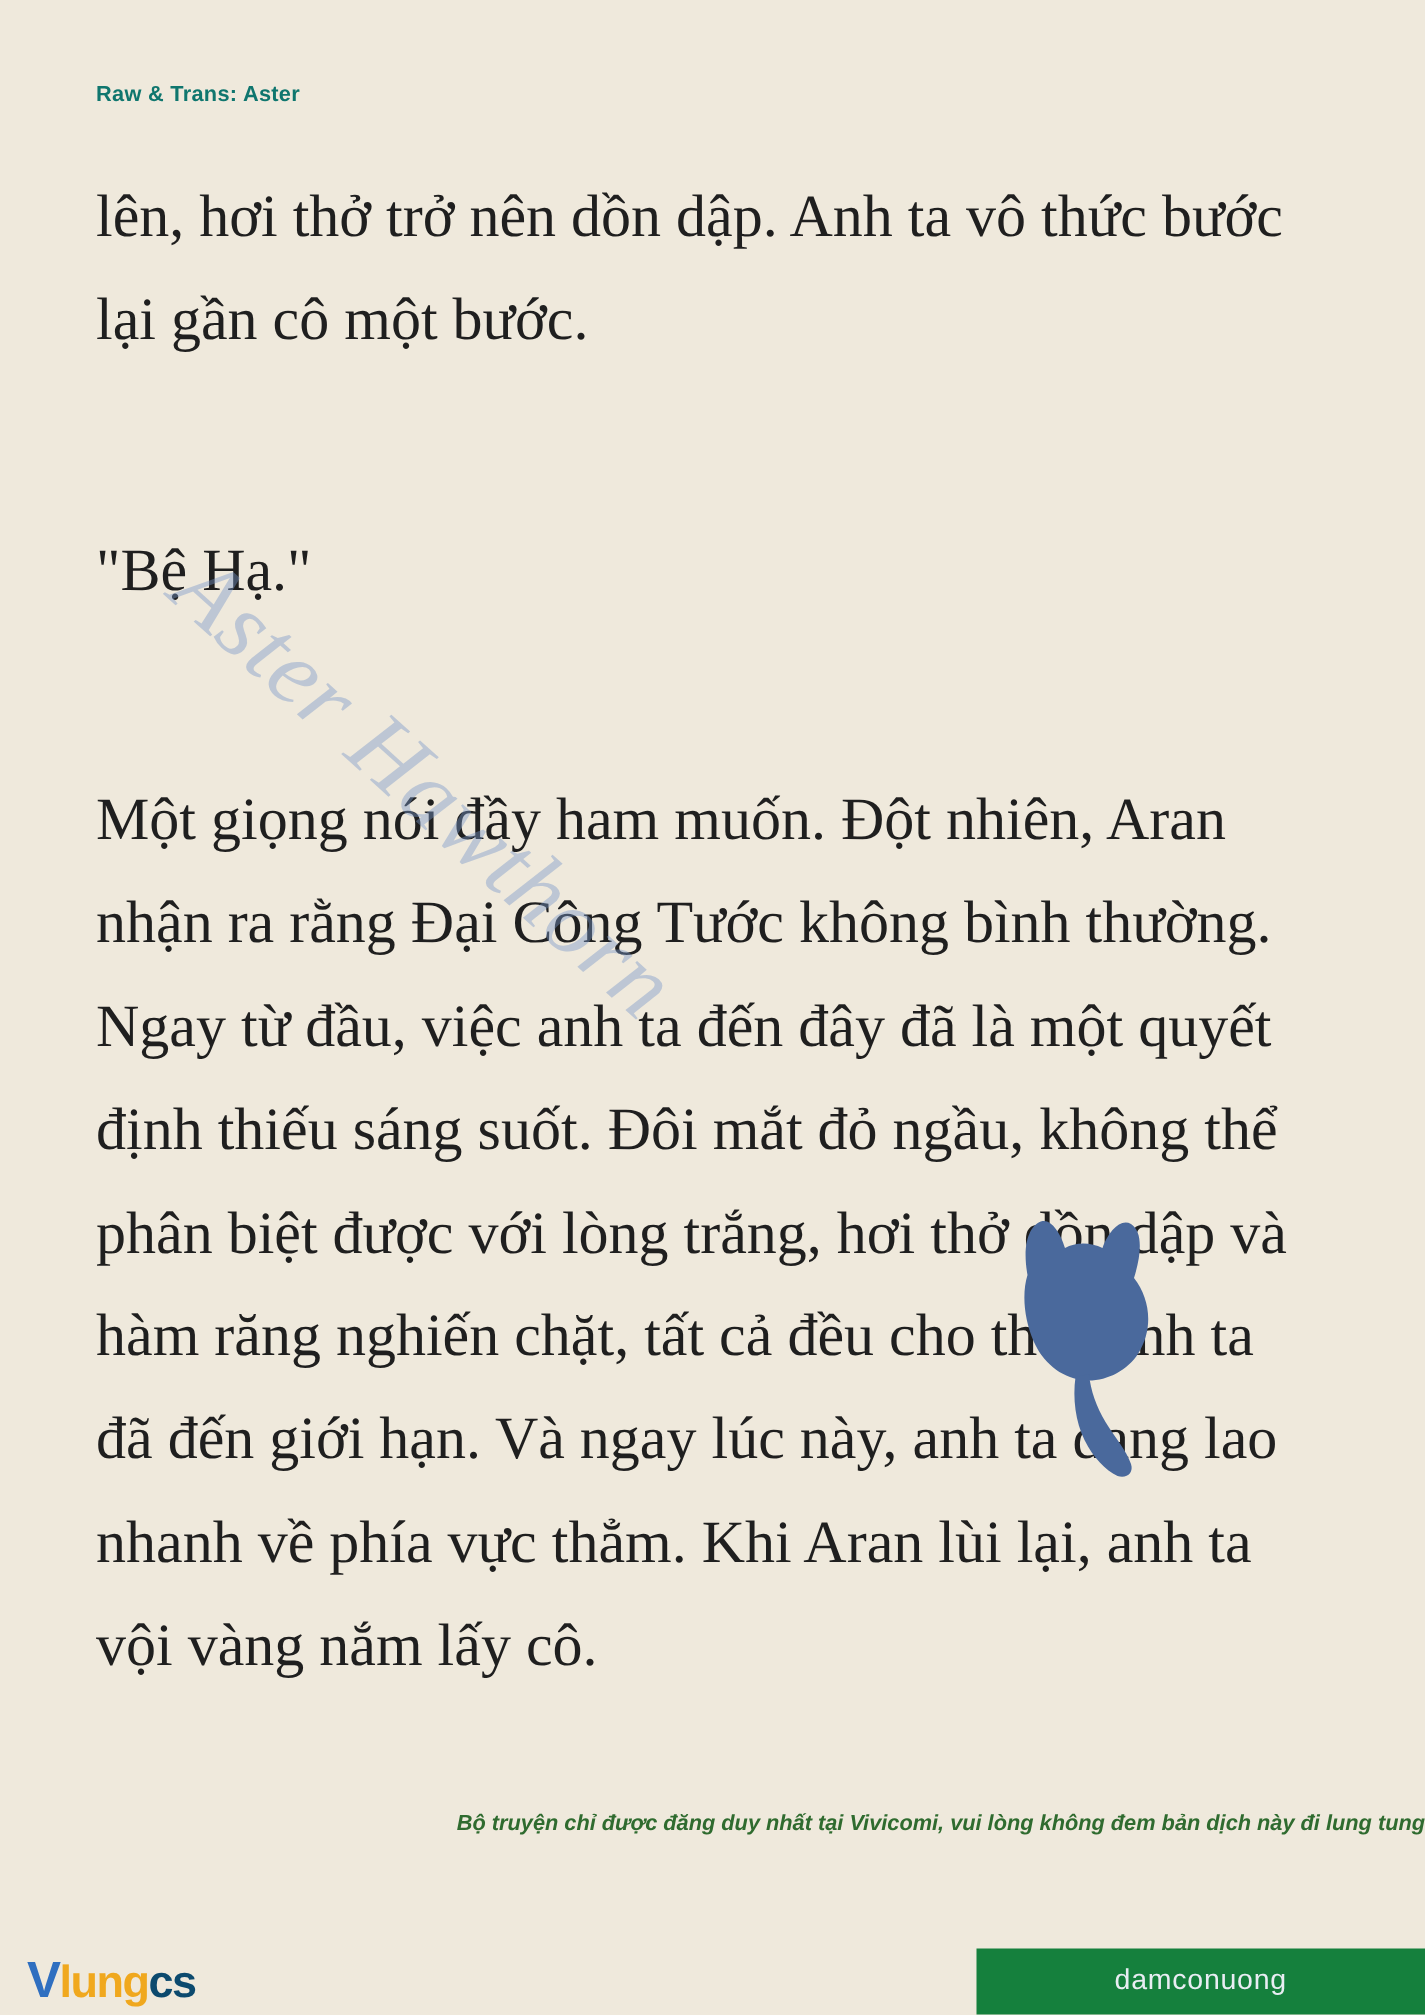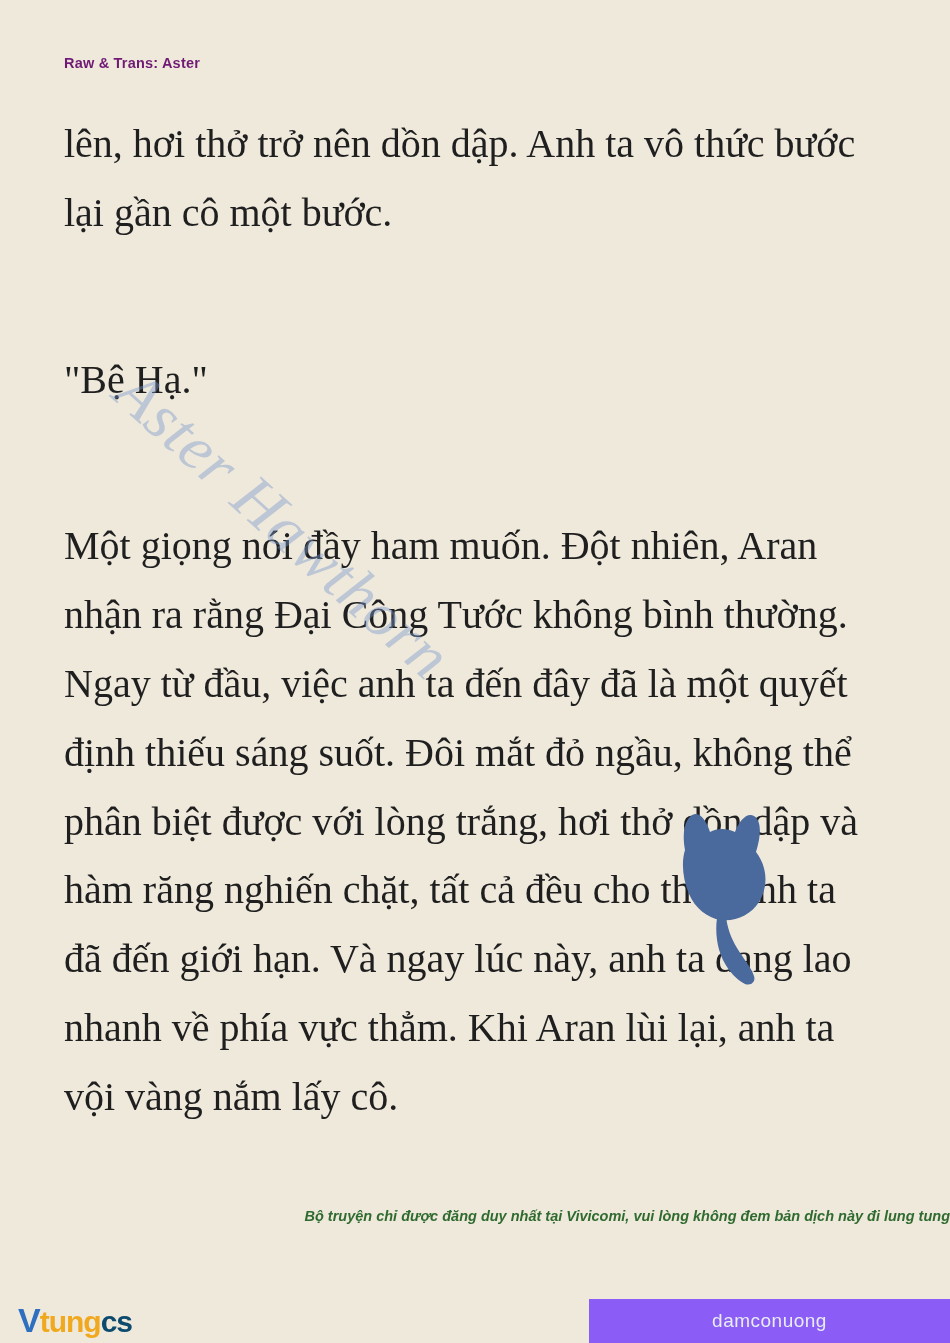--- a/index.html
+++ b/index.html
@@ -22,21 +22,21 @@
   }
 
   
   .credit {
     position: absolute;
     top: 55px;
     left: 64px;
     font-family: "Liberation Sans", sans-serif;
     font-size: 14.5px;
     font-weight: bold;
-    color: #701a75;
+    color: #0f766e;
     letter-spacing: 0.2px;
   }
 
   
   .body-text {
     position: absolute;
     top: 110px;
     left: 64px;
     width: 818px;
     font-size: 40px;
@@ -116,23 +116,23 @@
     color: #2f6fc0;
     font-size: 34px;
   }
   .logo .tail {
     color: #0c4a6e;
   }
   .brand-chip {
     position: absolute;
     right: 0;
     bottom: 0;
-    width: 361px;
+    width: 299px;
     height: 44px;
-    background: #8b5cf6;
+    background: #15803d;
     display: flex;
     align-items: center;
     justify-content: center;
   }
   .brand-chip span {
     font-family: "Liberation Sans", sans-serif;
     font-size: 19px;
     color: #e8edf3;
     letter-spacing: 0.5px;
   }
@@ -162,20 +162,20 @@
       </g>
     </svg>
   </div>
 
   <div class="footer-note">
     <div>Bộ truyện chỉ được đăng duy nhất tại Vivicomi, vui lòng không đem bản dịch này đi lung tung</div>
   </div>
 
   <div class="bottom-bar">
     <div class="logo">
-      <span class="v">V</span><span>tung</span><span class="tail">cs</span>
+      <span class="v">V</span><span>lung</span><span class="tail">cs</span>
     </div>
     <div class="brand-chip">
       <span>damconuong</span>
     </div>
   </div>
 
 </div>
 
 </body></html>

